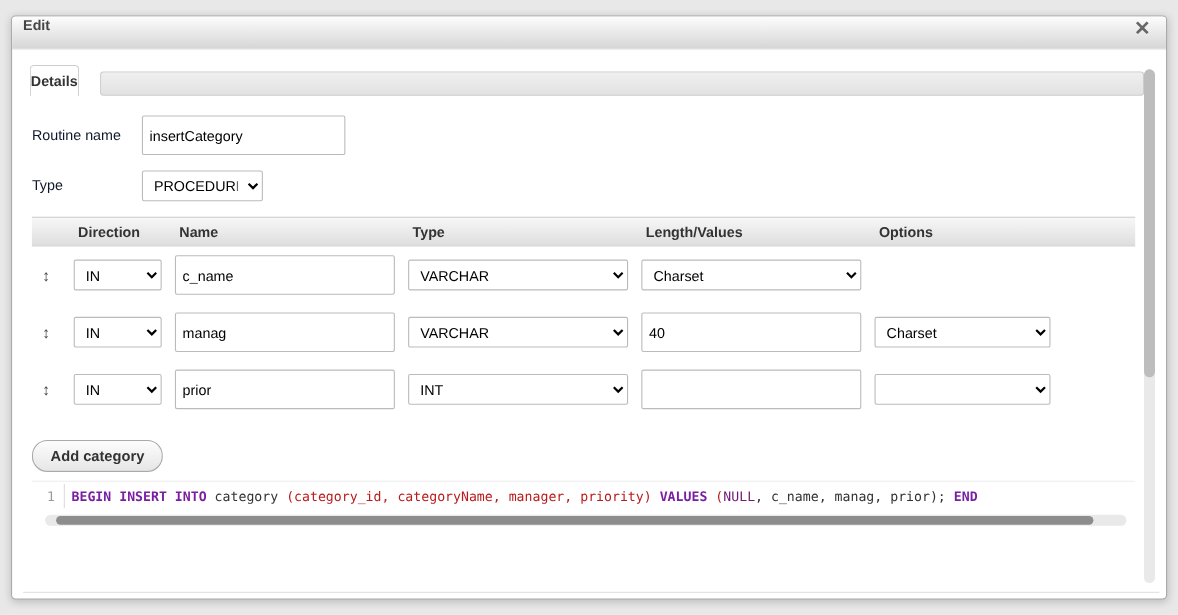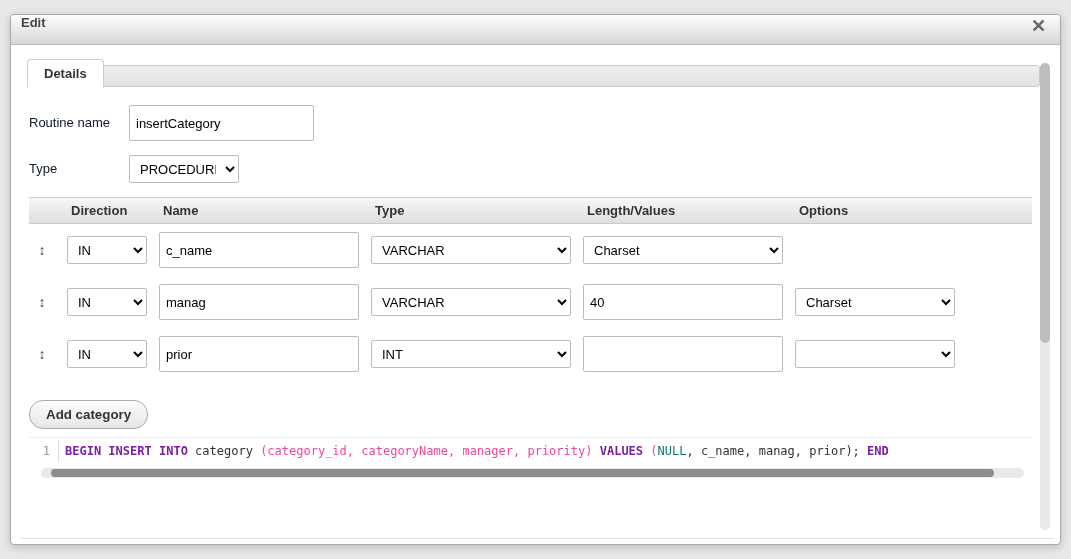--- a/index.html
+++ b/index.html
@@ -83,21 +83,21 @@
     border-radius: 3px;
     margin-left: 70px;
   }
   .tab-active {
     position: absolute;
     left: 6px; top: -6px;
     background: #fff;
     border: 1px solid #ccc;
     border-bottom: 1px solid #fff;
     border-radius: 4px 4px 0 0;
-    padding: 6px 16px;
+    padding: 6px 0;
     font-weight: bold;
     color: #333;
   }
 
   .form-area {
     padding: 18px 8px 0 8px;
   }
   .row {
     display: flex;
     align-items: center;
@@ -182,22 +182,22 @@
     padding-right: 8px;
     color: #999;
     border-right: 1px solid #ddd;
     padding-top: 4px;
   }
   .code-line {
     padding: 4px 6px;
     white-space: pre;
   }
   .kw { color: #7a1fa2; font-weight: bold; }
-  .tkw { color: #0f766e; }
-  .paren { color: #ec4899; }
+  .tkw { color: #701a75; }
+  .paren { color: #b91c1c; }
 
   .hscroll {
     margin: 6px 16px 0 20px;
     height: 10px;
     background: #e9e9e9;
     border-radius: 5px;
     position: relative;
   }
   .hscroll .thumb {
     position: absolute;

